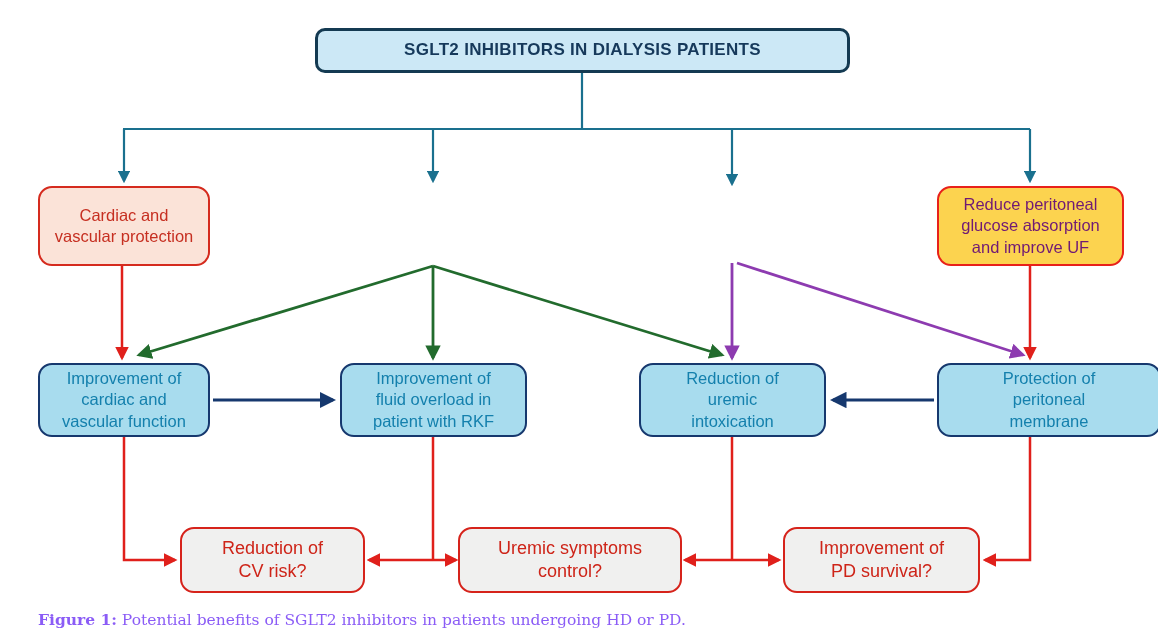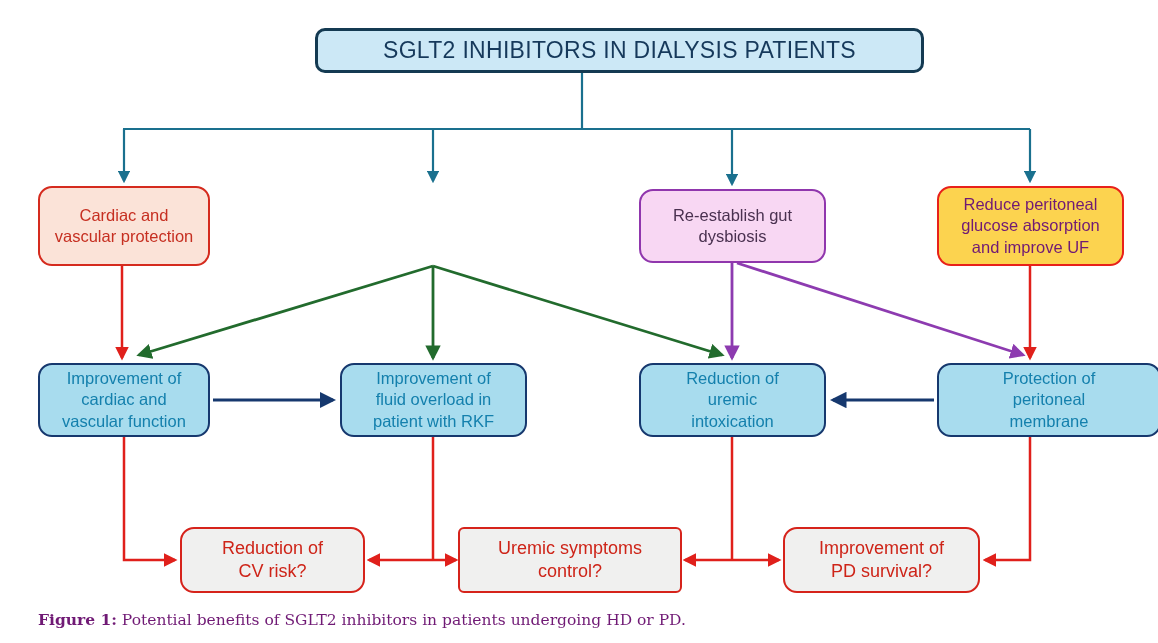--- a/index.html
+++ b/index.html
@@ -7,43 +7,43 @@
     position:relative;width:1158px;height:643px;background:#ffffff;
     font-family:"Liberation Sans",sans-serif;overflow:hidden;
   }
   #edges{position:absolute;left:0;top:0;width:1158px;height:643px;}
   .node{
     position:absolute;display:flex;align-items:center;justify-content:center;
     text-align:center;border-radius:14px;box-sizing:border-box;
     white-space:pre-line;line-height:1.3;font-size:16.5px;
   }
   .title-box{
-    left:315px;top:28px;width:609px;height:45px;border-radius:10px;
+    left:315px;top:28px;width:535px;height:45px;border-radius:10px;
     background:#cce8f6;border:3px solid #143a52;color:#16395b;
-    font-weight:normal;font-size:23px;letter-spacing:.3px;white-space:nowrap;
+    font-weight:bold;font-size:17px;letter-spacing:.3px;white-space:nowrap;
   }
   
   .n-cardiac  {left:38px; top:186px;width:172px;height:80px;background:#fbe3d8;border:2.5px solid #d52b1e;color:#c62f21;}
   .n-rkf      {left:340px;top:186px;width:187px;height:80px;background:#d9efd0;border:2.5px solid #2c7d33;color:#11861f;}
   .n-gut      {left:639px;top:189px;width:187px;height:74px;background:#f8d7f3;border:2.5px solid #9036ad;color:#4a3150;}
   .n-glucose  {left:937px;top:186px;width:187px;height:80px;background:#fcd34f;border:2.5px solid #e8211a;color:#701a75;}
   
   .row3{top:363px;height:74px;background:#a8dcee;border:2.5px solid #16386e;color:#1480ad;}
   .n-cardiacfn{left:38px; width:172px;}
   .n-fluid    {left:340px;width:187px;}
   .n-uremicint{left:639px;width:187px;}
   .n-membrane {left:937px;width:224px;}
   
   .row4{top:527px;height:66px;background:#f0f0ef;border:2.5px solid #d6231b;color:#ce2418;font-size:18px;}
   .n-cvrisk   {left:180px;width:185px;}
-  .n-uremicctl{left:458px;width:224px;border-radius:6px;}
+  .n-uremicctl{left:458px;width:224px;}
   .n-pdsurv   {left:783px;width:197px;}
   .caption{
     position:absolute;left:38px;top:610px;font-family:"DejaVu Serif","Liberation Serif",serif;
-    font-size:15.5px;color:#701a75;
+    font-size:15.5px;color:#8b5cf6;
   }
   .caption b{font-weight:bold;}
 </style>
 </head>
 <body>
 
 <div id="stage">
 
   <svg id="edges" viewBox="0 0 1158 643">
     <defs>
@@ -88,22 +88,20 @@
     <path d="M732,437 V560" fill="none" stroke-width="2.5" stroke="#e0201b"></path>
     <path d="M732,560 H685" fill="none" stroke-width="2.5" marker-end="url(#mRed)" stroke="#e0201b"></path>
     <path d="M732,560 H779" fill="none" stroke-width="2.5" marker-end="url(#mRed)" stroke="#e0201b"></path>
     <path d="M1030,437 V560 H985" fill="none" stroke-width="2.5" marker-end="url(#mRed)" stroke="#e0201b"></path>
   </svg>
 
   <div class="node title-box">SGLT2 INHIBITORS IN DIALYSIS PATIENTS</div>
 
   <div class="node n-cardiac">Cardiac and
 vascular protection</div>
-  <div class="node n-gut">Re-establish gut
-dysbiosis</div>
   <div class="node n-glucose">Reduce peritoneal
 glucose absorption
 and improve UF</div>
 
   <div class="node row3 n-cardiacfn">Improvement of
 cardiac and
 vascular function</div>
   <div class="node row3 n-fluid">Improvement of
 fluid overload in
 patient with RKF</div>

